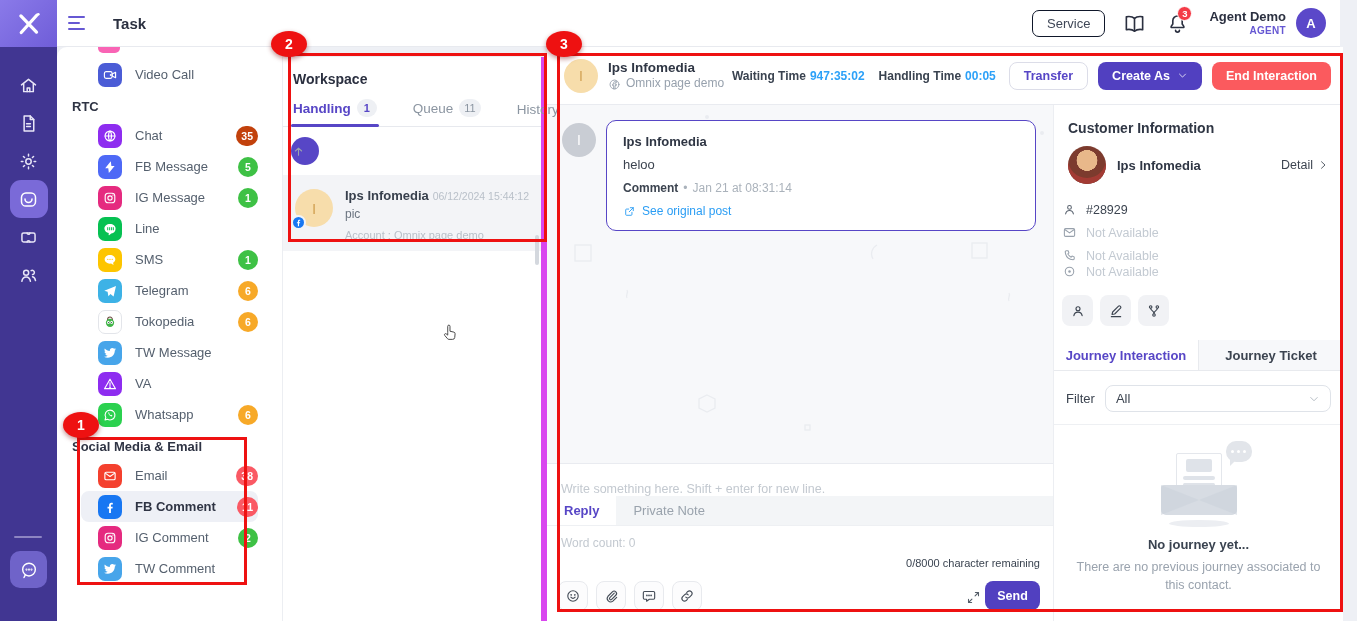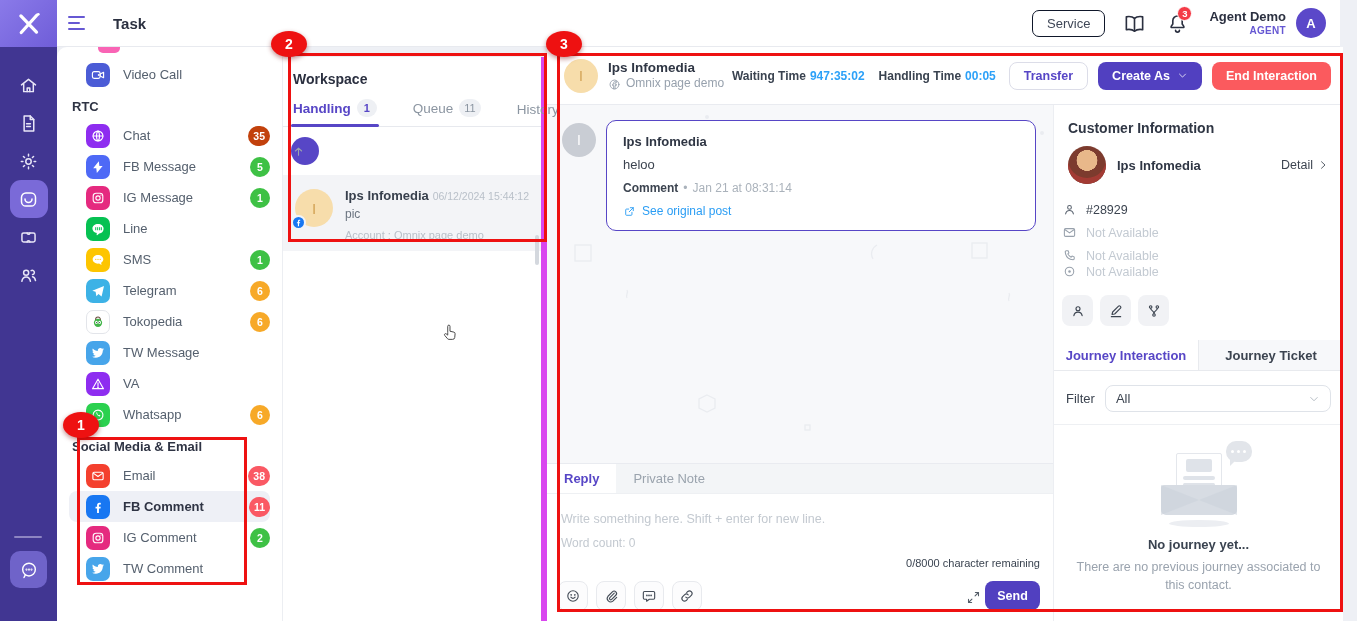--- a/index.html
+++ b/index.html
@@ -32,21 +32,21 @@
   #user-block { margin-left:18px; text-align:right; line-height:1.15; }
   #user-name { font-size:13px; font-weight:bold; color:#2b3040; }
   #user-role { font-size:10px; font-weight:bold; color:#6658d3; letter-spacing:.3px; }
   #user-avatar { margin:0 14px 0 10px; width:30px; height:30px; border-radius:50%; background:#5b48c9; color:#fff; font-weight:bold; font-size:13px; display:flex; align-items:center; justify-content:center; }
 
   
   #channel-panel { position:absolute; left:57px; top:47px; width:226px; height:574px; background:#fff; border-right:1px solid #eceef2; border-top-left-radius:10px; overflow:hidden; z-index:3; }
   #partial-icon { position:absolute; left:41px; top:0; width:22px; height:6px; background:#f964b5; border-radius:0 0 5px 5px; }
   #channel-list { padding-top:12px; }
   .ch-header { padding:9px 0 6px 15px; font-size:13px; font-weight:bold; color:#2f3444; }
-  .ch-row { height:31px; margin:0 12px; padding-left:17px; display:flex; align-items:center; border-radius:8px; }
+  .ch-row { height:31px; margin:0 24px; padding-left:17px; display:flex; align-items:center; border-radius:8px; }
   .ch-row.sel { background:#eef0f6; }
   .ch-tile { width:24px; height:24px; border-radius:7px; display:flex; align-items:center; justify-content:center; color:#fff; flex:none; }
   .ch-tile svg { width:16px; height:16px; }
   .ch-tile.white-tile { border:1px solid #e3e5ea; }
   .ch-label { margin-left:13px; color:#55606e; font-size:13px; flex:1; white-space:nowrap; }
   .ch-row.sel .ch-label { color:#2f3444; font-weight:bold; }
   .ch-badge { min-width:20px; height:20px; border-radius:10px; color:#fff; font-size:10.5px; font-weight:bold; display:flex; align-items:center; justify-content:center; padding:0 5px; }
 
   
   #workspace-panel { position:absolute; left:283px; top:57px; width:264px; height:574px; background:#fff; border-right:6px solid #d946ef; z-index:3; }
@@ -562,25 +562,25 @@
               <path d="M13.5 5h5.5v5.5"></path>
               <path d="M19 5l-7.5 7.5"></path>
               <path d="M16.5 13.5v4A1.5 1.5 0 0 1 15 19H6.5A1.5 1.5 0 0 1 5 17.5V9a1.5 1.5 0 0 1 1.5-1.5h4"></path>
             </svg>
           </span>
         <span>See original post</span>
       </div>
     </div>
 
     <div id="reply-box">
+      <div id="reply-ph">Write something here. Shift + enter for new line.</div>
       <div id="reply-tabs">
         <div class="r-tab active">Reply</div>
         <div class="r-tab">Private Note</div>
       </div>
-      <div id="reply-ph">Write something here. Shift + enter for new line.</div>
       <div id="word-count">Word count: 0</div>
       <div id="char-remaining">0/8000 character remaining</div>
       <div id="reply-toolbar">
         <div class="tool-btn">
             <span>
               <svg viewBox="0 0 24 24" width="100%" height="100%" fill="none" stroke="currentColor" stroke-width="1.7" stroke-linecap="round" stroke-linejoin="round">
                 <circle cx="12" cy="12" r="7.8"></circle>
                 <circle cx="9.3" cy="10.2" r=".5" fill="currentColor"></circle>
                 <circle cx="14.7" cy="10.2" r=".5" fill="currentColor"></circle>
                 <path d="M8.8 13.8c1 1.2 2 1.8 3.2 1.8s2.2-.6 3.2-1.8"></path>

